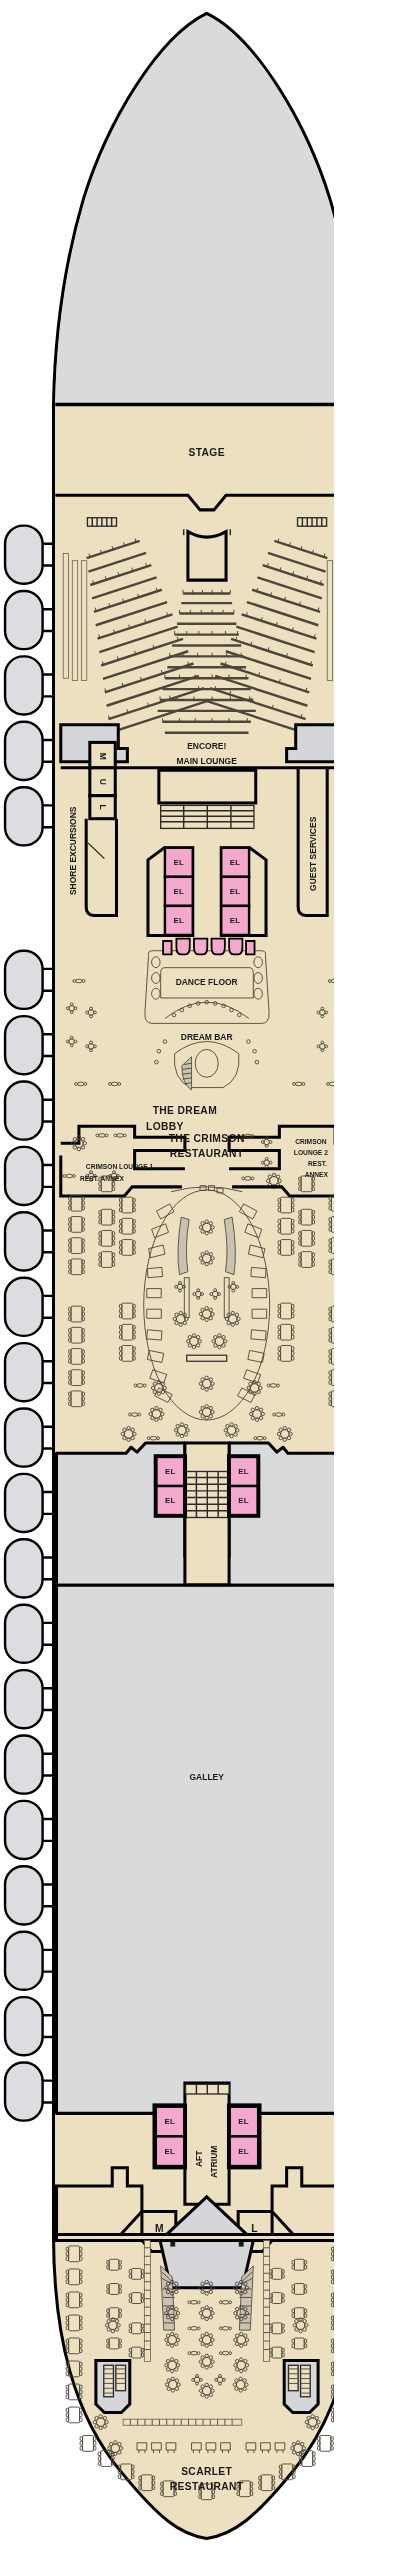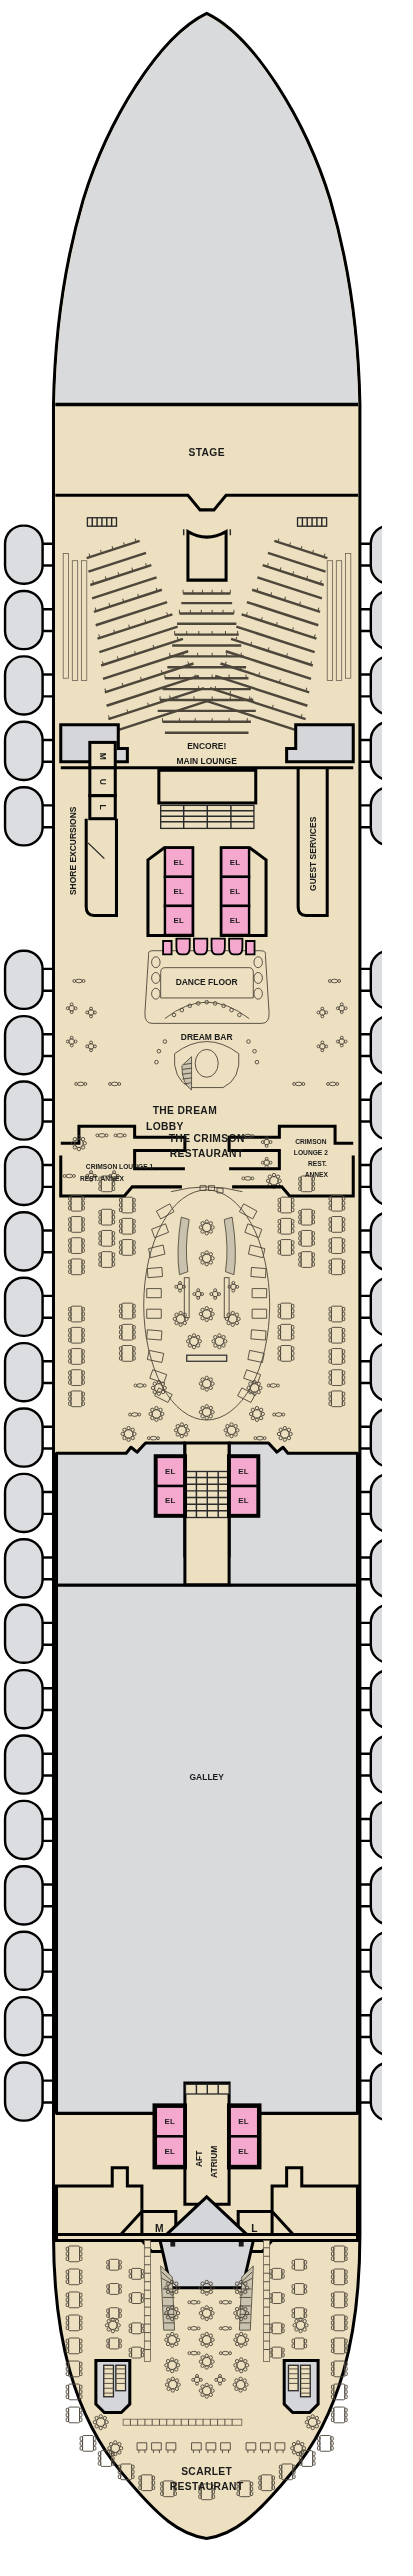--- a/index.html
+++ b/index.html
@@ -1,18 +1,18 @@
 <!DOCTYPE html>
 <html style="font-size:9.7px"><head>
 <meta charset="utf-8">
 <title>Deck Plan</title>
 <style>
   html,body{margin:0;padding:0;background:#ffffff;}
   body{font-family:"Liberation Sans", sans-serif;}
-  #stage-wrap{position:relative;width:382px;height:2576px;background:#ffffff;overflow:hidden;}
+  #stage-wrap{position:relative;width:334px;height:2576px;background:#ffffff;overflow:hidden;}
   svg#deck{position:absolute;left:0;top:0;width:414px;height:2576px;display:block;}
   .lbl{font-family:"Liberation Sans", sans-serif;font-weight:700;fill:#1a1a1a;text-anchor:middle;dominant-baseline:middle;}
   .lbl-el{font-size:13px;letter-spacing:.5px;}
   .lbl-sm{font-size:11px;}
   .lbl-md{font-size:14px;}
   .lbl-lg{font-size:17px;letter-spacing:.6px;}
   .hull{fill:#ece0c0;stroke:#000000;stroke-width:5;stroke-linejoin:round;}
   .grayzone{fill:#d9dadc;stroke:#000000;stroke-width:5;stroke-linejoin:round;}
   .grayzone-nb{fill:#d9dadc;stroke:none;}
   .boat{fill:#dcdde0;stroke:#000000;stroke-width:4;}

